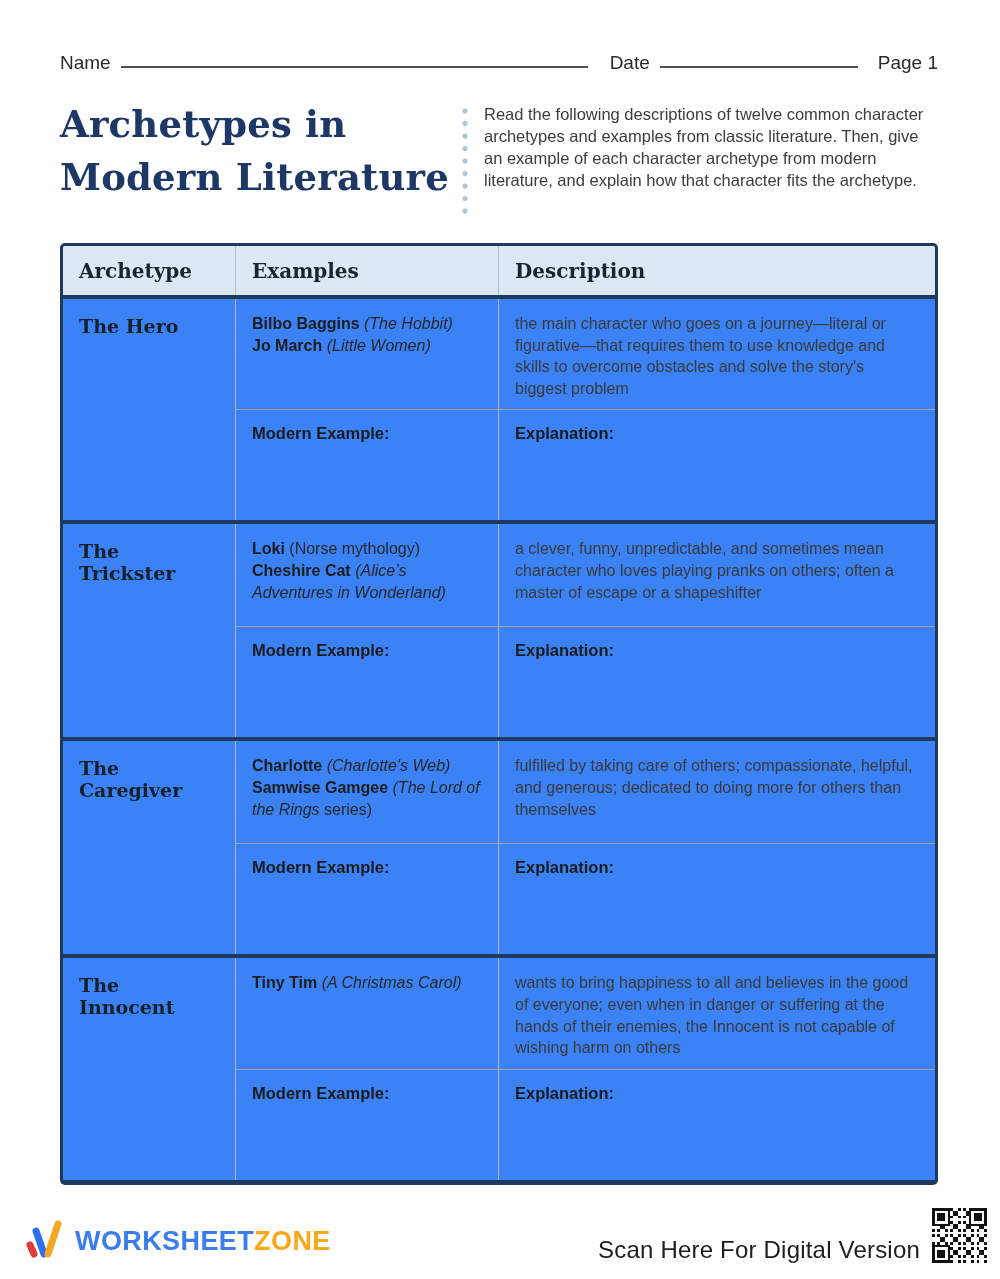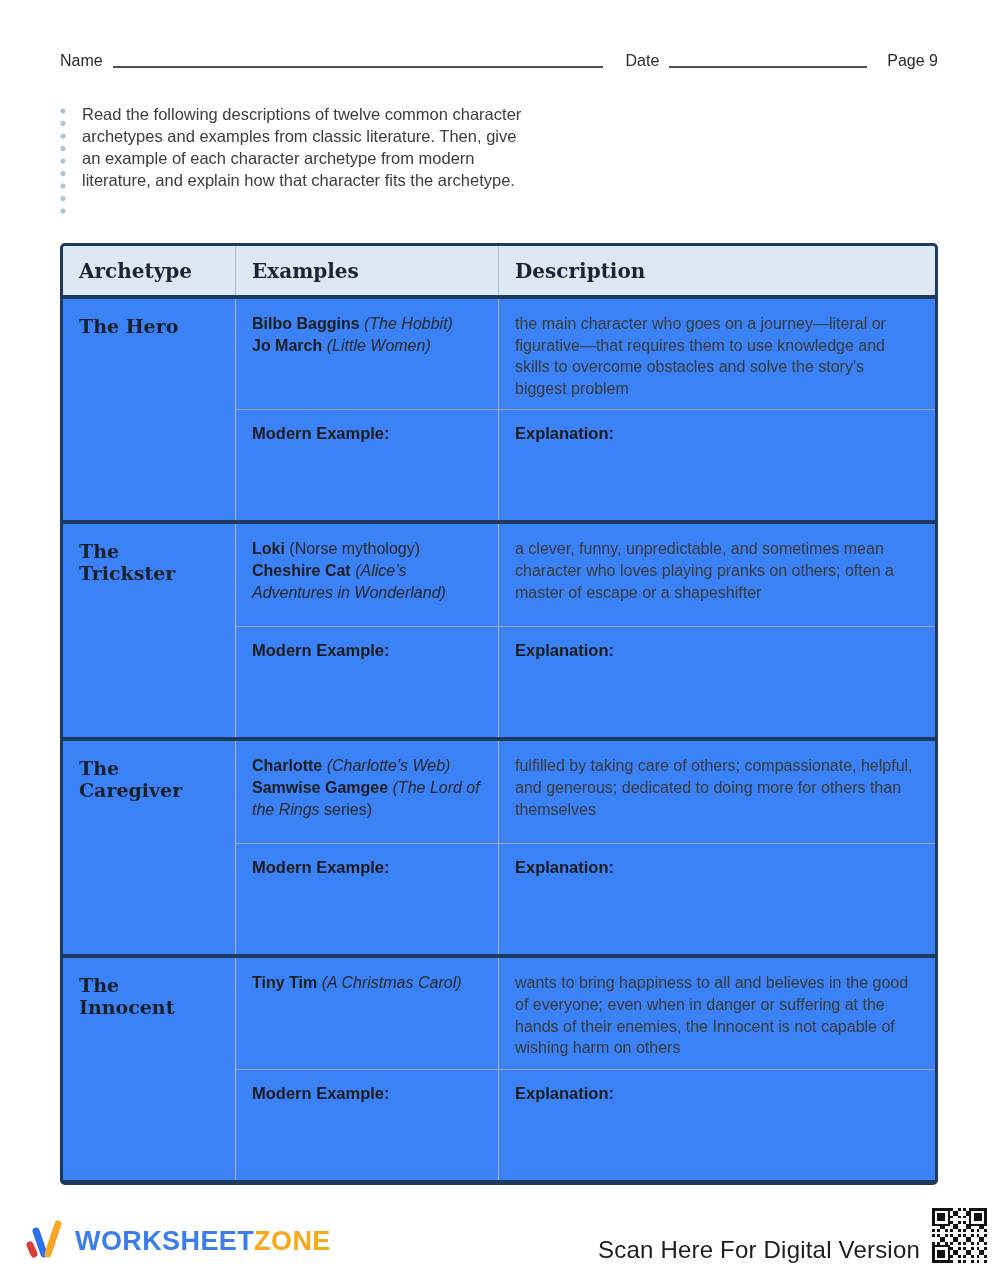--- a/index.html
+++ b/index.html
@@ -1,20 +1,20 @@
 <!DOCTYPE html>
 <html><head>
 <meta charset="utf-8">
 <style>
   * { margin:0; padding:0; box-sizing:border-box; }
   html,body { width:1000px; height:1279px; background:#ffffff; font-family:"Liberation Sans", sans-serif; }
   .page { position:relative; width:1000px; height:1279px; background:#fff; overflow:hidden; }
 
   
-  .top-row { position:absolute; left:60px; right:62px; top:52px; display:flex; align-items:center; font-size:16px; color:#2a2a2a; }
+  .top-row { position:absolute; left:60px; right:62px; top:52px; display:flex; align-items:flex-start; font-size:19px; color:#2a2a2a; }
   .top-label { white-space:nowrap; padding-bottom:2px; }
   .fill-line { border-bottom:2px solid #4f4f4f; height:16px; }
   .name-line { flex:1; margin:0 22px 4px 10px; }
   .date-line { width:198px; margin:0 20px 4px 10px; }
   .page-num { white-space:nowrap; padding-bottom:2px; }
 
   
   .title-section { position:absolute; left:60px; top:98px; width:880px; display:flex; }
   .doc-title { width:402px; font-family:"DejaVu Serif", serif; font-weight:bold; font-size:37px; line-height:1.42; color:#1d3766; letter-spacing:0.2px; }
   .dots-sep { width:8px; margin-top:8px; height:112px;
@@ -57,24 +57,28 @@
 </head>
 <body>
 
 <div class="page">
 
   <div class="top-row">
     <span class="top-label">Name</span>
     <span class="fill-line name-line"></span>
     <span class="top-label">Date</span>
     <span class="fill-line date-line"></span>
-    <span class="page-num">Page 9</span>
+    <span class="page-num">Page 1</span>
   </div>
 
   <div class="title-section">
+    <div class="doc-title">
+      <div>Archetypes in</div>
+      <div>Modern Literature</div>
+    </div>
     <div class="dots-sep"></div>
     <div class="instructions">Read the following descriptions of twelve common character archetypes and examples from classic literature. Then, give an example of each character archetype from modern literature, and explain how that character fits the archetype.</div>
   </div>
 
   <div class="worksheet-table">
     <div class="thead">
       <div class="th th-sep">Archetype</div>
       <div class="th th-sep">Examples</div>
       <div class="th">Description</div>
     </div>

